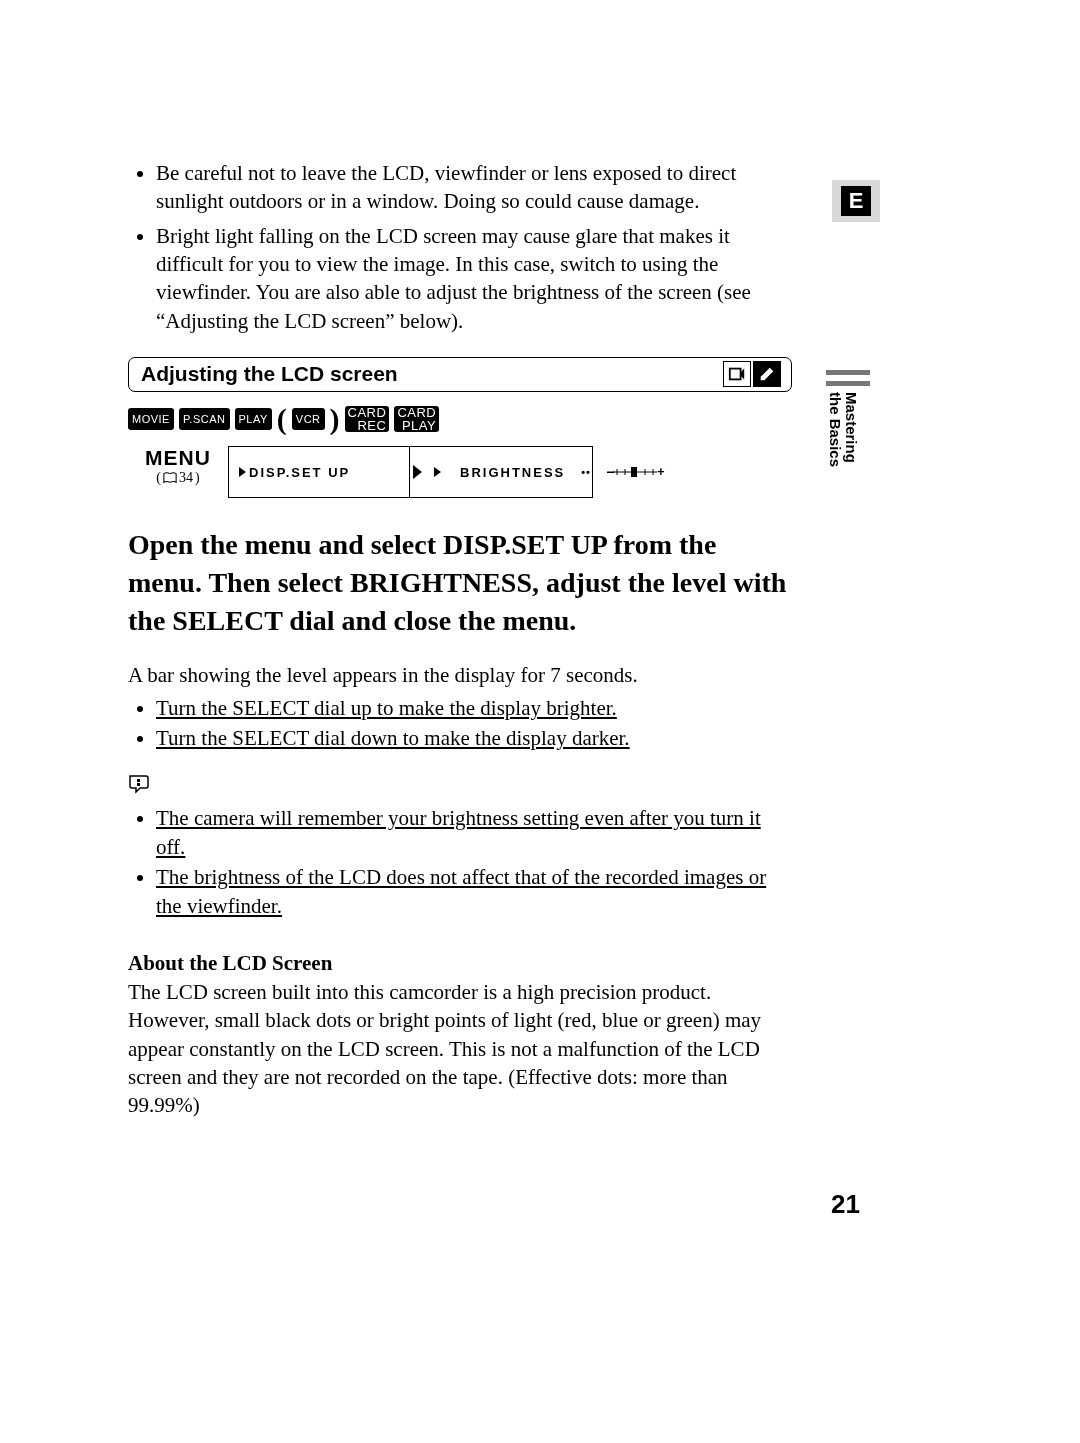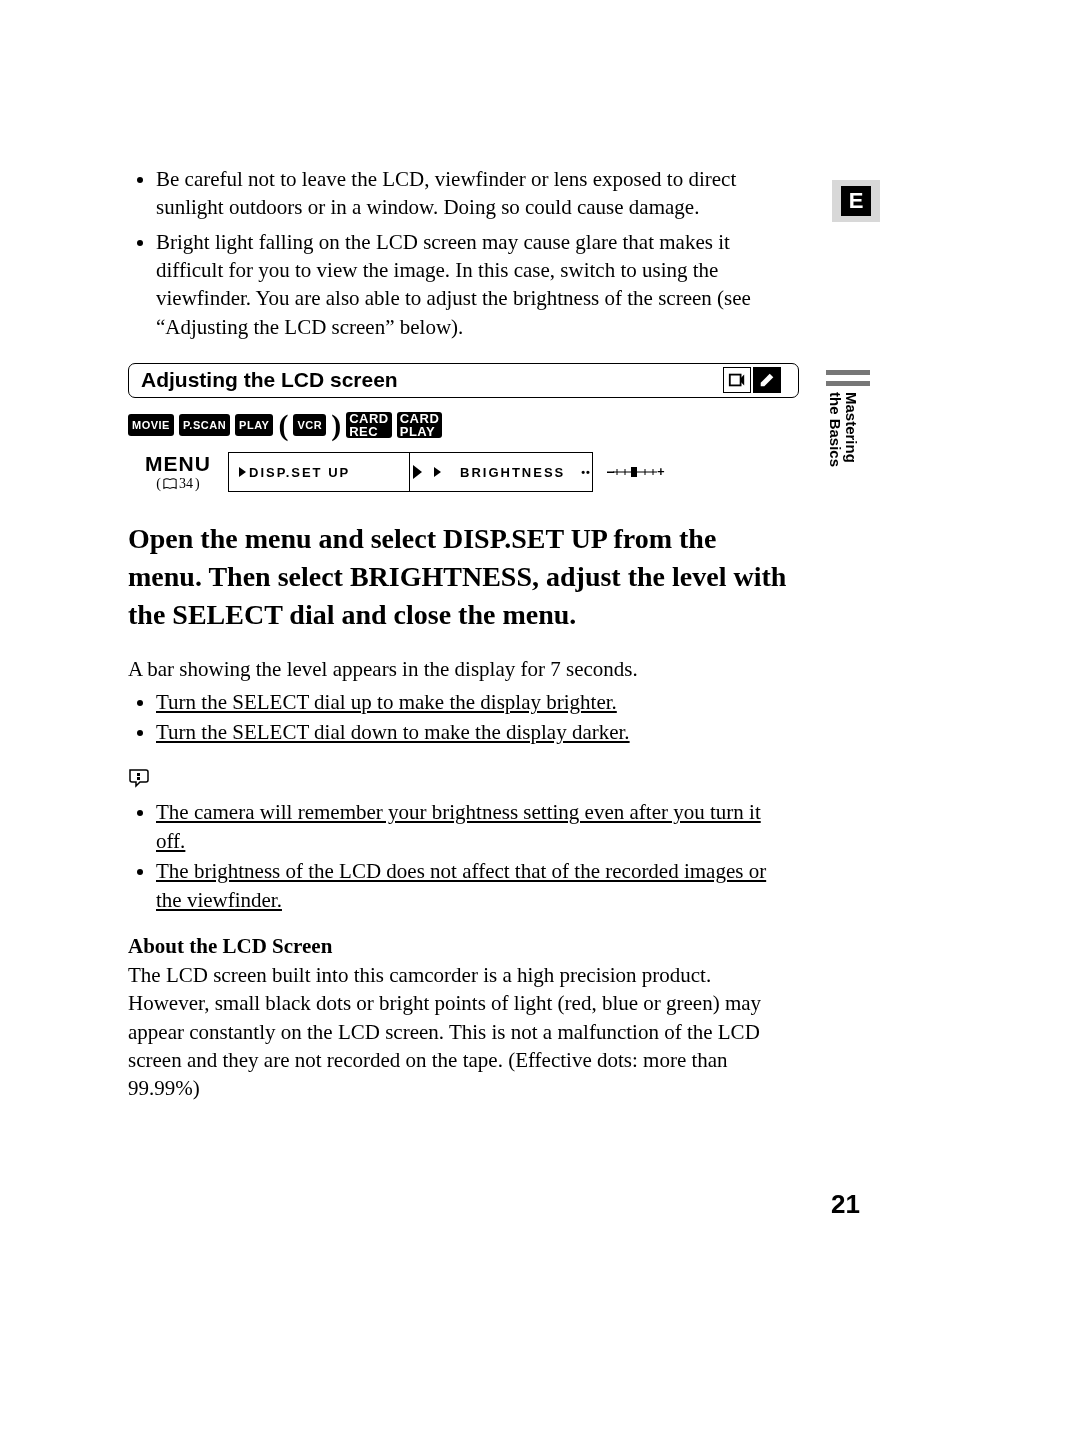--- a/index.html
+++ b/index.html
@@ -8,31 +8,31 @@
     font-family: "Times New Roman", Times, serif;
     font-size: 21px;
     color: #000;
     width: 1080px;
     height: 1443px;
     position: relative;
   }
   .content {
     position: absolute;
     left: 128px;
-    top: 165px;
+    top: 159px;
     width: 660px;
   }
   ul.top { margin: 0 0 22px 0; padding-left: 28px; }
   ul.top li { margin-bottom: 6px; line-height: 1.35; }
 
   
   .section-head {
     border: 1.5px solid #000;
     border-radius: 7px;
-    padding: 3px 17px 4px 12px;
+    padding: 3px 10px 4px 12px;
     display: flex;
     align-items: center;
     justify-content: space-between;
     margin-top: 18px;
     margin-bottom: 10px;
     width: 640px;
     gap: 39px;
   }
   .section-head .title {
     font-family: Arial, Helvetica, sans-serif;
@@ -44,33 +44,33 @@
     width: 26px; height: 24px; border:1.5px solid #000; background:#fff; display:flex; align-items:center; justify-content:center; font-size:17px;
   }
   .head-icon svg { width:18px; height:18px; }
 
   .intro { margin: 10px 0 14px 0; }
 
   
   .mode-strip { display:flex; align-items:center; gap:5px; margin-bottom:10px; }
   .mode {
     font-family: Arial, Helvetica, sans-serif;
-    font-weight: bold;
+    font-weight: normal;
     font-size: 11px;
     background:#000; color:#fff;
     padding: 5px 4px;
     border-radius: 3px;
-    text-align:left;
+    text-align:right;
     letter-spacing: 0.5px;
   }
   .mode.tall { line-height: 1; padding: 0 3px; font-size:13px;}
   .paren { font-family:"Times New Roman"; font-size:30px; font-weight:bold;}
 
   
-  .menu-row { display:flex; align-items:stretch; gap:0; height:40px; margin-bottom:24px;}
+  .menu-row { display:flex; align-items:stretch; gap:0; height:52px; margin-bottom:24px;}
   .menu-label { width:100px; text-align:center; }
   .menu-label .m { font-family: Arial Black, Arial, sans-serif; font-weight:900; font-size:21px; letter-spacing:1px;}
   .menu-label .ref { font-size:14px; display:flex; align-items:center; justify-content:center; gap:2px;}
   .menu-box {
     border:1.5px solid #000; display:flex; align-items:center; padding:0 10px;
     font-family: Arial, Helvetica, sans-serif; font-weight:bold; font-size:13px; letter-spacing:2px;
   }
   .menu-box.wide { width:160px; }
   .menu-box.wide2 { width:148px; border-left:none; display:flex; align-items:center; gap:16px;}
   .sep-arrow { width:14px; display:flex; align-items:center; justify-content:center; border-top:1.5px solid #000; border-bottom:1.5px solid #000; }
@@ -79,21 +79,21 @@
   .slider { display:inline-flex; align-items:center; font-family:monospace; font-size:12px; font-weight:bold; letter-spacing:-1px;}
 
   .instruct { font-weight:bold; margin-bottom:22px; font-size:28px; line-height:1.35;}
   .body-p { margin:0 0 4px 0; line-height:1.35;}
   ul.tight { margin:0 0 22px 0; padding-left:28px;text-decoration:underline;}
   ul.tight li { line-height:1.35; margin-bottom:2px;}
 
   .note-icon { margin-bottom:4px; }
   .note-icon svg { width:22px; height:20px; }
 
-  .sub-h { font-weight:bold; margin-top:20px; margin-bottom:2px; }
+  .sub-h { font-weight:bold; margin-top:31px; margin-bottom:2px; }
 
   
   .e-box {
     position:absolute; top:180px; right:200px;
     background:#d8d8d8; width:48px; height:42px;
     display:flex; align-items:center; justify-content:center;
     font-family: Arial, Helvetica, sans-serif;
   }
   .e-box-inner { background:#000; color:#fff; padding:2px 8px; font-weight:bold; font-size:22px;}
 

